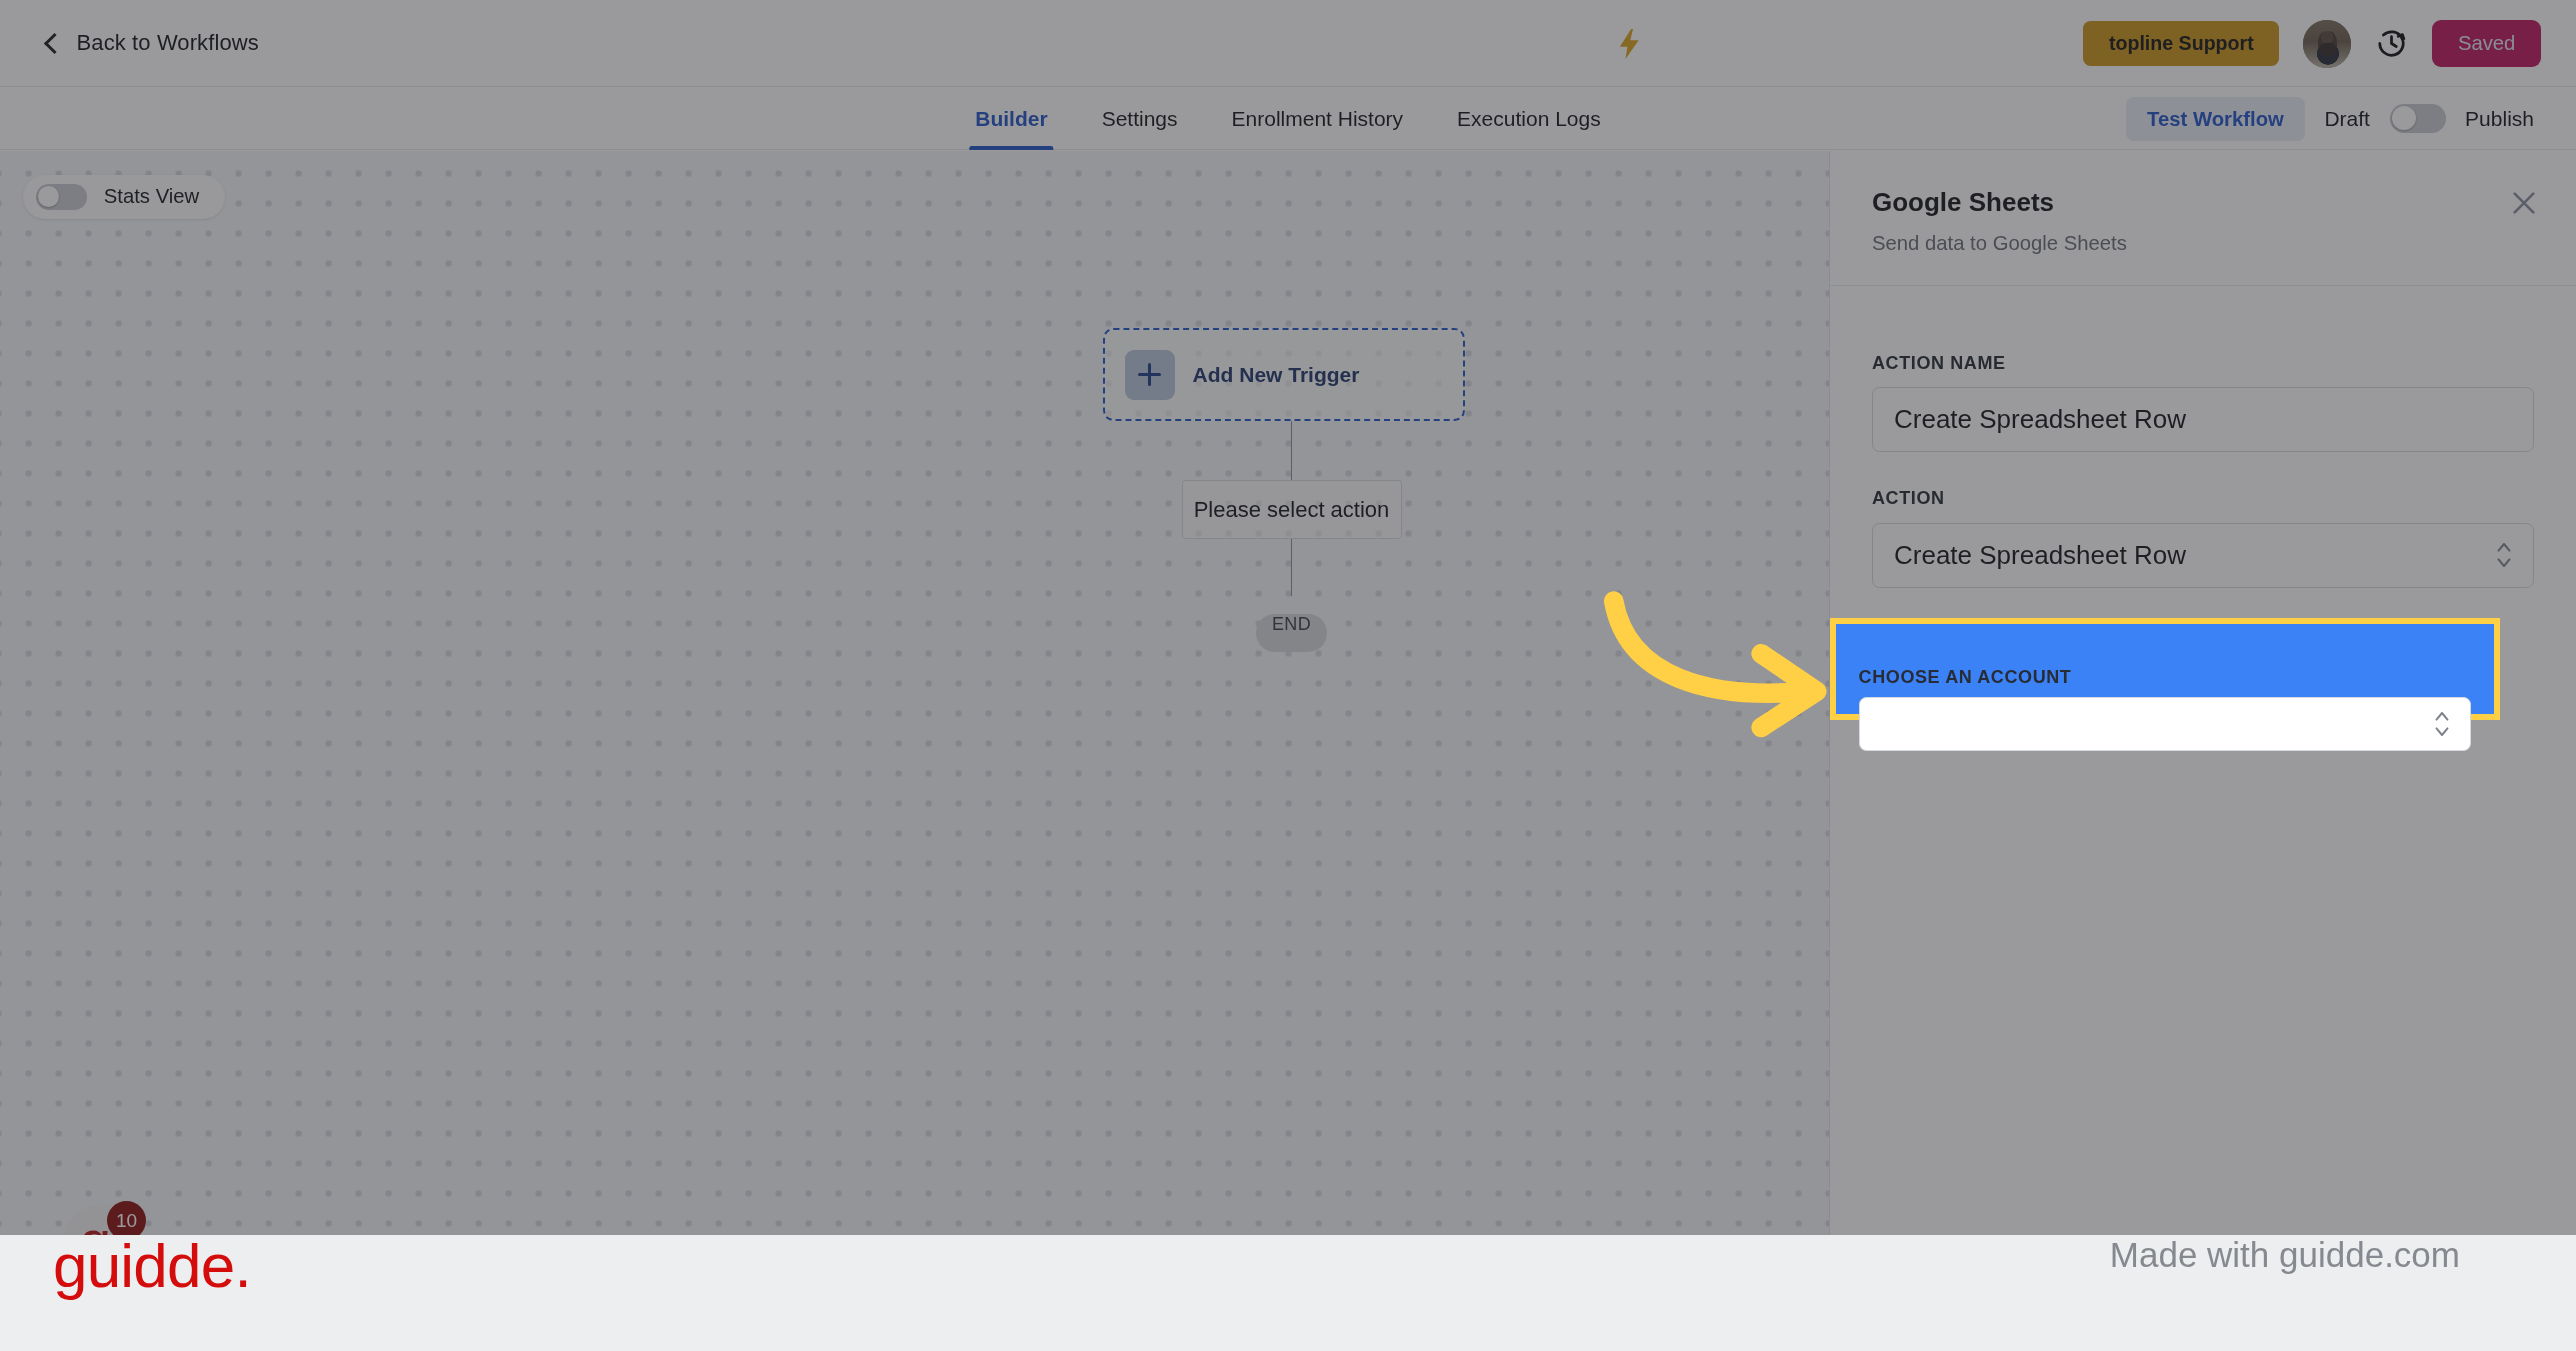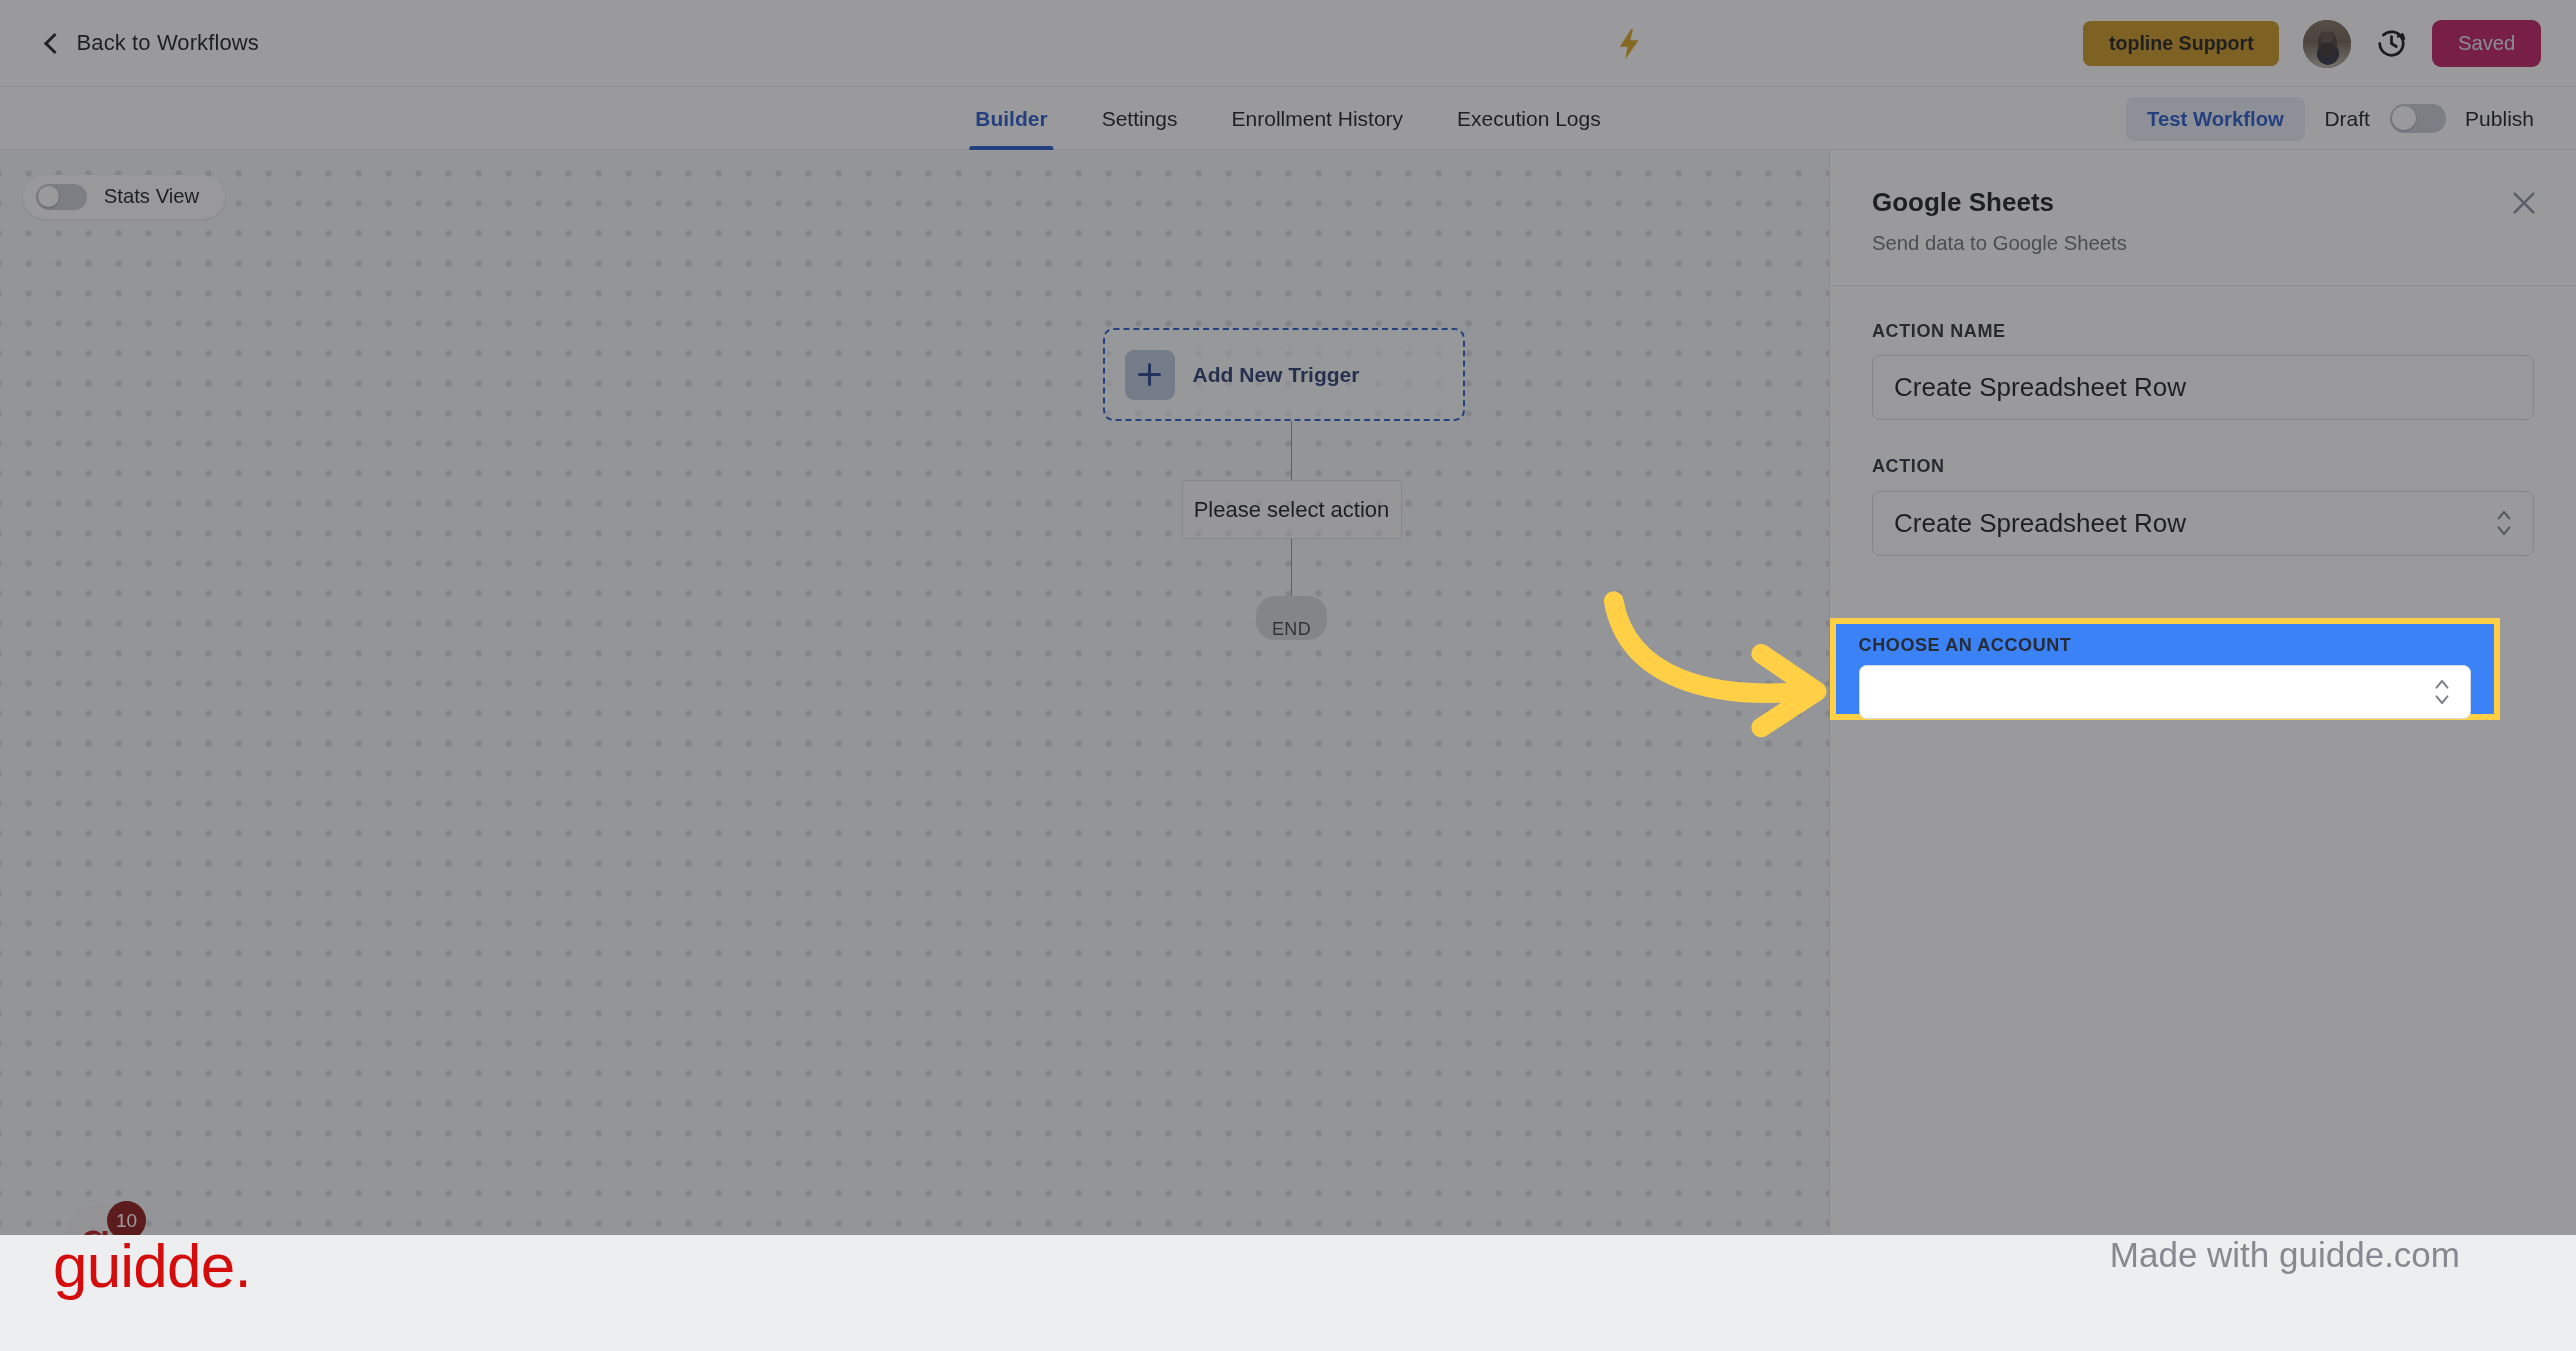--- a/index.html
+++ b/index.html
@@ -165,23 +165,23 @@
   .c1 { height: 59px; }
   .c2 { height: 57px; }
   .action-box {
     width: 220px; margin: 0 auto;
     border: 1.5px dotted #b9bcc2; border-radius: 4.5px;
     background: rgba(255,255,255,.45);
     height: 59px; display: flex; align-items: center; justify-content: center;
   }
   .action-text { font-size: 22px; color: #16181d; }
   .end-pill {
-    width: 71px; height: 44px; border-radius: 19px;
-    background: #d6d8dc; margin: 0 auto;
-    display: flex; align-items: flex-end; justify-content: center;
+    width: 71px; height: 38px; border-radius: 19px;
+    background: #d6d8dc; margin: 18px auto;
+    display: flex; align-items: flex-start; justify-content: center;
   }
   .end-text { font-size: 18px; color: #3a3d44; letter-spacing: 0.4px; }
 
   
   .chat-widget {
     position: absolute; left: 1558px; top: 1167px;
     width: 220px; height: 121px; background: #f2f3f5;
     border-radius: 10.5px 10.5px 0 0; box-shadow: 0 -1.5px 7.5px rgba(0,0,0,.08);
   }
   .chat-widget .bub1 {
@@ -216,21 +216,21 @@
   }
   .panel-title { font-size: 26px; color: #15171c; font-weight: 600; }
   .panel-sub { font-size: 20.3px; color: #6b6f78; margin-top: 13.6px; }
   .close-x {
     position: absolute; right: 36px; top: 36px;
     width: 32px; height: 32px; cursor: pointer;
   }
   .panel-body { padding: 35px 42px 0 42px; }
   .field-label {
     font-size: 18px; font-weight: 700; color: #272c36;
-    letter-spacing: 0.6px; text-transform: uppercase;
+    letter-spacing: 0.6px; text-transform: uppercase; margin-top: 32px;
   }
   .text-input, .select-input {
     margin-top: 13.6px; width: 100%; height: 65px;
     border: 0.8px solid #d5d9e0; border-radius: 7.5px;
     background: #ffffff; display: flex; align-items: center;
     padding: 0 21px; position: relative;
   }
   .input-value { font-size: 26px; color: #15171c; }
   .chev-updown {
     position: absolute; right: 19.6px; top: 50%; transform: translateY(-50%);

